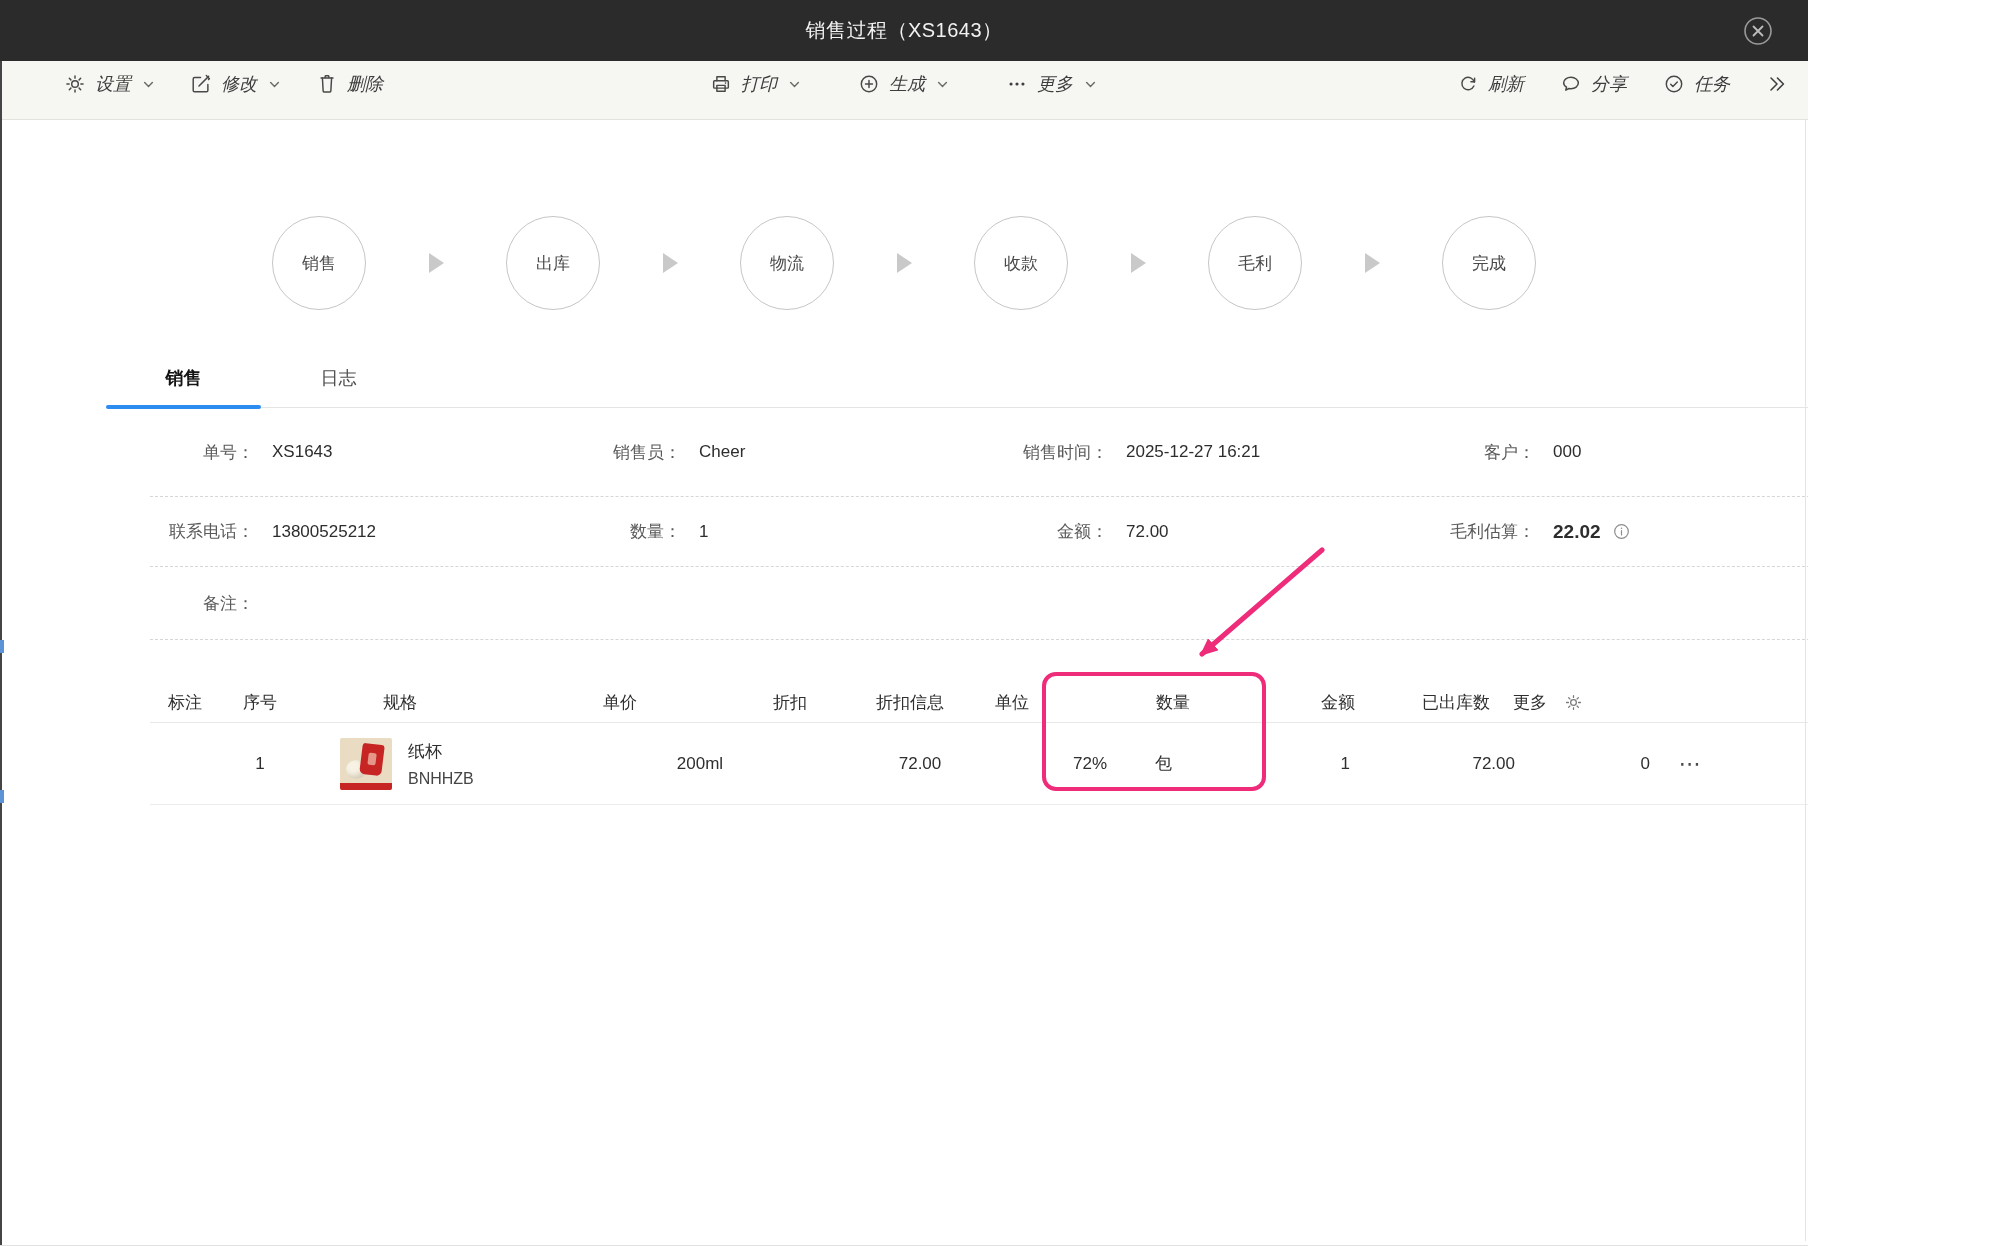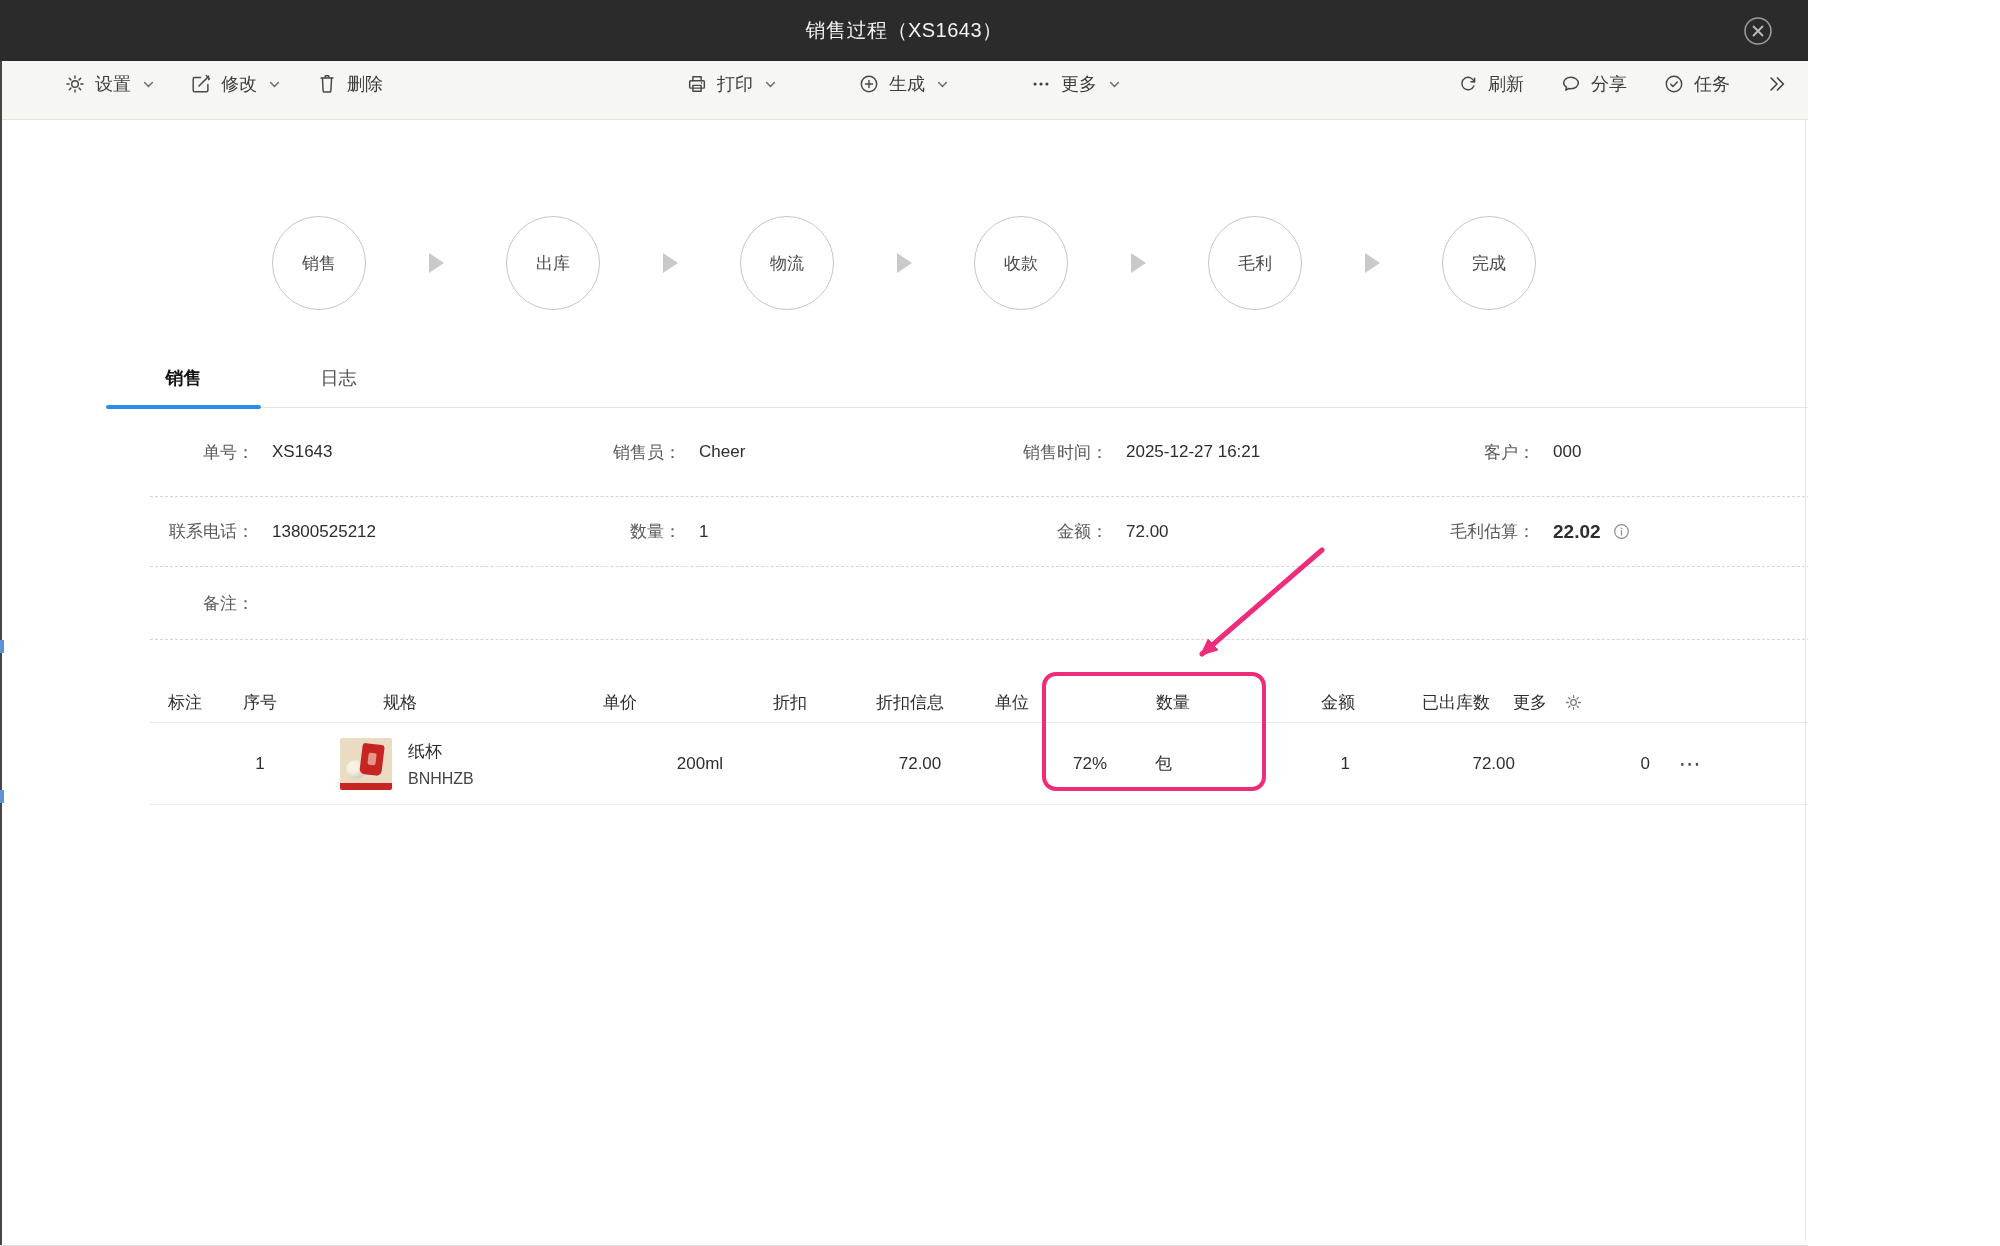--- a/index.html
+++ b/index.html
@@ -9,24 +9,24 @@
   *{box-sizing:border-box;}
 
   
   .titlebar{height:61px;background:#2b2b2b;display:flex;align-items:center;justify-content:center;position:relative;}
   .titlebar .title{color:#f2f2f2;font-size:20px;letter-spacing:.5px;}
   .close-btn{position:absolute;right:34px;top:50%;transform:translateY(-50%);width:32px;height:32px;
              display:flex;align-items:center;justify-content:center;cursor:pointer;}
 
   
   .toolbar{height:59px;background:#f6f6f3;border-bottom:1px solid #e2e2de;display:flex;align-items:center;
-           position:relative;padding:0 20px 12px 64px;}
+           position:relative;padding:0 20px 12px 64px;font-style:italic;}
   .tb-group{display:flex;align-items:center;}
   .tb-left{gap:34px;}
-  .tb-center{position:absolute;left:50%;transform:translateX(-50%);gap:80px;}
+  .tb-center{position:absolute;left:50%;transform:translateX(-50%);gap:56px;}
   .tb-right{margin-left:auto;gap:36px;}
   .tb-item{display:flex;align-items:center;gap:9px;font-size:18px;color:#3d3d3d;cursor:pointer;white-space:nowrap;}
   .tb-item svg{display:block;}
   .chev{margin-left:1px;}
 
   
   .flow{display:flex;align-items:center;justify-content:center;margin-top:96px;}
   .flow-step{width:94px;height:94px;border:1px solid #c6c6c6;border-radius:50%;display:flex;align-items:center;
              justify-content:center;font-size:17px;color:#4a4a4a;background:#fff;cursor:pointer;}
   .flow-arrow{width:140px;display:flex;justify-content:center;align-items:center;}

